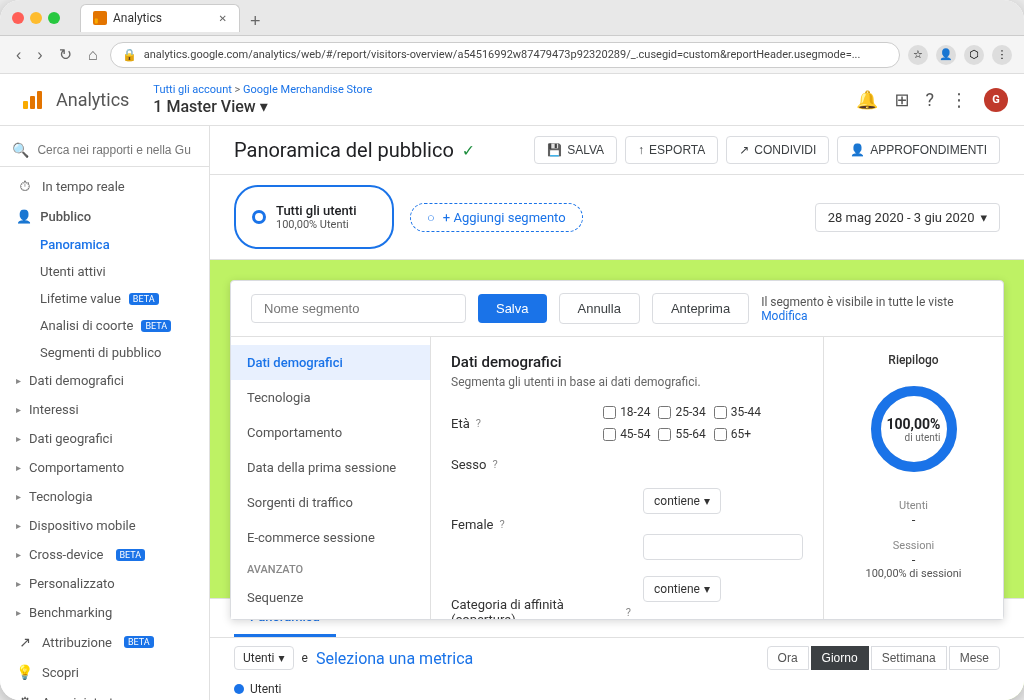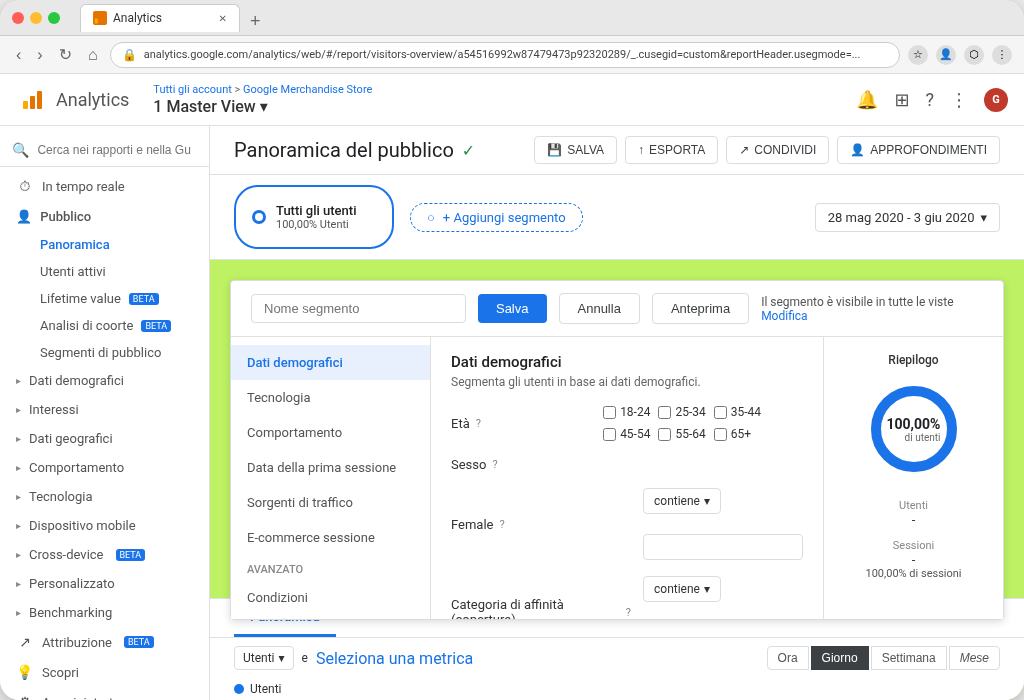--- a/index.html
+++ b/index.html
@@ -122,21 +122,21 @@
     .stat-label { font-size: 11px; color: #888; }
     .stat-value { font-size: 13px; color: #333; }
     .panoramica-tab { display: inline-block; padding: 10px 16px; font-size: 13px; color: #1a73e8; border-bottom: 3px solid #1a73e8; cursor: pointer; font-weight: 500; }
     .bottom-controls { display: flex; align-items: center; gap: 8px; padding: 8px 24px; background: #fff; border-top: 1px solid #e0e0e0; }
     .metric-select { border: 1px solid #dadce0; border-radius: 4px; padding: 4px 8px; font-size: 12px; color: #333; cursor: pointer; background: #fff; display: flex; align-items: center; gap: 4px; }
     .select-link { color: #1a73e8; font-size: 16px; text-decoration: none; cursor: pointer; }
     .time-btns { margin-left: auto; display: flex; gap: 2px; }
     .time-btn { padding: 4px 10px; font-size: 12px; border: 1px solid #dadce0; background: #fff; color: #555; cursor: pointer; }
     .time-btn.active { background: #3c4043; color: #fff; border-color: #3c4043; }
     .time-btn:first-child { border-radius: 4px 0 0 4px; }
-    .time-btn:last-child { border-radius: 0 4px 4px 0; font-style: italic; }
+    .time-btn:last-child { border-radius: 0 4px 4px 0; }
     .utenti-legend { display: flex; align-items: center; gap: 6px; padding: 4px 24px; font-size: 12px; color: #333; background: #fff; }
     .legend-dot { width: 10px; height: 10px; border-radius: 50%; background: #1a73e8; }
   </style>
 </head>
 <body>
 
 <div class="browser-window">
 
   <div class="browser-titlebar">
     <div class="traffic-lights">
@@ -372,23 +372,20 @@
               <div class="modal-sidebar-item">
                 <span>Data della prima sessione</span>
               </div>
               <div class="modal-sidebar-item">
                 <span>Sorgenti di traffico</span>
               </div>
               <div class="modal-sidebar-item">
                 <span>E-commerce sessione</span>
               </div>
               <div class="modal-sidebar-advanced">Avanzato</div>
-              <div class="modal-sidebar-item">
-                <span>Condizioni</span>
-              </div>
               <div class="modal-sidebar-item">
                 <span>Sequenze</span>
               </div>
             </div>
 
             <div class="modal-content">
               <div class="demo-title">Dati demografici</div>
               <div class="demo-subtitle">Segmenta gli utenti in base ai dati demografici.</div>
 
               <div class="form-row">

